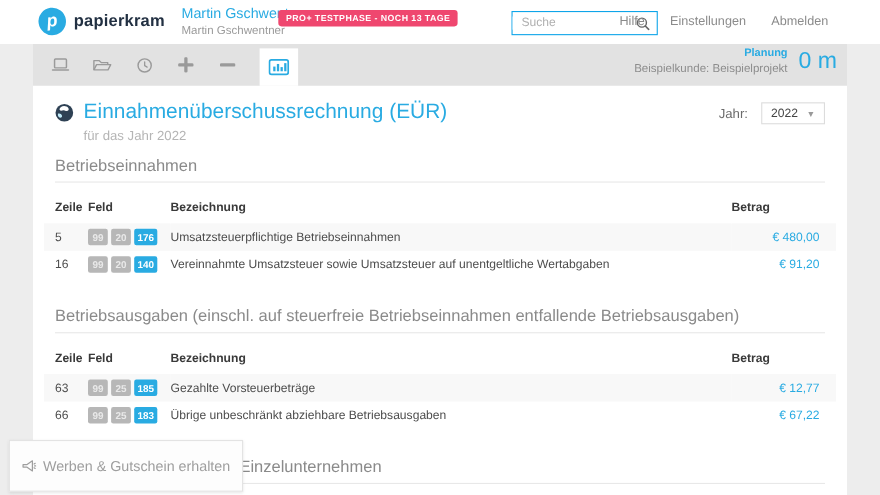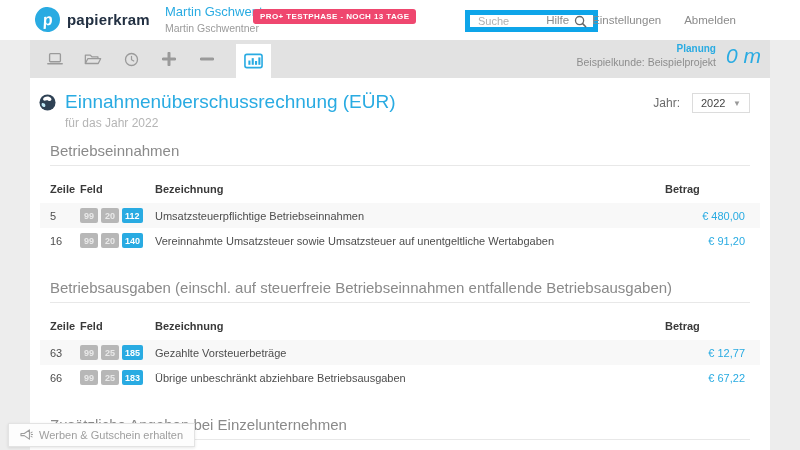--- a/index.html
+++ b/index.html
@@ -13,42 +13,42 @@
   .logo-mark { width:25px; height:25px; border-radius:50%; background:#29abe2; color:#fff;
                display:flex; align-items:center; justify-content:center; font-size:16px; font-weight:700;
                font-style:italic; transform:rotate(-8deg); }
   .logo-text { font-size:15px; font-weight:700; color:#223042; letter-spacing:.2px; }
   .user-block { position:absolute; left:165px; top:5px; line-height:1.15; }
   .user-name { color:#29abe2; font-size:13px; text-decoration:none; display:block; }
   .user-subtitle { color:#9b9b9b; font-size:10.5px; margin-top:2px; }
   .trial-badge { position:absolute; left:253px; top:9px; background:#ef476f; color:#fff;
                  font-size:8px; font-weight:700; letter-spacing:.4px; padding:3px 7px; border-radius:3px; cursor:pointer; }
   .search-box { position:absolute; left:465px; top:10px; width:133px; height:22px; background:#fff;
-                border:5px solid #0ea5e9; display:flex; align-items:center; }
+                border:1px solid #0ea5e9; display:flex; align-items:center; }
   .search-box input { flex:1; border:none; outline:none; font-family:inherit; font-size:11px; color:#555; padding:0 4px 0 8px; min-width:0; }
   .search-box input::placeholder { color:#b0b0b0; }
   .search-icon { display:flex; margin-right:6px; }
-  #header-nav { position:absolute; right:64px; top:0; height:40px; display:flex; align-items:center; gap:23px; }
+  #header-nav { position:absolute; right:47px; top:0; height:40px; display:flex; align-items:center; gap:23px; }
   .nav-link { color:#8b8b8b; font-size:11.5px; text-decoration:none; cursor:pointer; }
 
   
   .toolbar { position:absolute; top:40px; left:30px; width:740px; height:38px; background:#e2e2e2; display:flex; align-items:flex-end; }
   .tool-group { display:flex; align-items:center; height:100%; padding-left:6px; }
   .tool-btn { width:38px; height:100%; display:flex; align-items:center; justify-content:center; cursor:pointer; }
   .tab-active { width:35px; height:34px; background:#fff; display:flex; align-items:center; justify-content:center;
                 margin-left:10px; cursor:pointer; }
   .tracker { position:absolute; right:9px; top:3px; display:flex; align-items:center; gap:10px; }
   .tracker-text { text-align:right; line-height:1.25; }
   .planung-label { color:#29abe2; font-size:10px; font-weight:700; }
   .project-label { color:#8d8d8d; font-size:10.5px; }
-  .timer-value { color:#29abe2; font-size:21px; font-weight:400; cursor:pointer;font-style:italic; }
+  .timer-value { color:#29abe2; font-size:21px; font-weight:400; cursor:pointer; }
 
   
   .content { position:absolute; top:78px; left:30px; width:740px; height:372px; background:#fff; overflow:hidden; }
-  .title-row { position:relative; padding:13px 20px 0 9px; }
+  .title-row { position:relative; padding:13px 20px 0 20px; }
   .title-line { display:flex; align-items:center; gap:9px; }
   .globe-icon { flex:0 0 auto; display:flex; }
   .page-title { color:#29abe2; font-size:19px; font-weight:400; }
   .page-subtitle { color:#b5b5b5; font-size:12px; margin:3px 0 0 26px; }
   .year-control { position:absolute; right:20px; top:15px; display:flex; align-items:center; gap:12px; }
   .year-label { color:#6b6b6b; font-size:12px; }
   .year-select { border:1px solid #dcdcdc; background:#fff; font-size:11px; color:#444;
                  padding:3px 8px; width:58px; display:flex; justify-content:space-between; align-items:center; cursor:pointer; }
   .year-caret { color:#999; font-size:8px; }
 
@@ -66,21 +66,21 @@
   .col-feld { width:75px; }
   .col-bez { }
   .col-betrag { width:95px; text-align:right; padding-right:15px !important; }
   td.col-betrag { color:#29abe2; cursor:pointer; }
   .feld-badge { display:inline-block; min-width:18px; text-align:center; background:#b7b7b7; color:#e9e9e9;
                 font-size:9px; font-weight:700; padding:2.5px 3px; border-radius:2px; margin-right:3px; }
   .feld-badge:last-child { background:#29abe2; color:#fff; }
 
   
   .promo-btn { position:absolute; left:8px; bottom:3px; background:#fdfdfd; border:1px solid #e3e3e3;
-               padding:5px 11px; font-family:inherit; font-size:11px; color:#9e9e9e; display:flex; align-items:center; gap:6px;
+               padding:15px 11px; font-family:inherit; font-size:13px; color:#9e9e9e; display:flex; align-items:center; gap:6px;
                box-shadow:0 1px 3px rgba(0,0,0,.10); cursor:pointer; }
 </style>
 </head>
 <body>
 
 <div class="app">
 
   <header class="top-header">
     <div class="logo">
       <span class="logo-mark">p</span>
@@ -187,21 +187,21 @@
         <tr>
           <th class="col-zeile">Zeile</th>
           <th class="col-feld">Feld</th>
           <th class="col-bez">Bezeichnung</th>
           <th class="col-betrag">Betrag</th>
         </tr>
       </thead>
       <tbody>
               <tr>
                 <td class="col-zeile">5</td>
-                <td class="col-feld"><span class="feld-badge">99</span><span class="feld-badge">20</span><span class="feld-badge">112</span></td>
+                <td class="col-feld"><span class="feld-badge">99</span><span class="feld-badge">20</span><span class="feld-badge">176</span></td>
                 <td class="col-bez">Umsatzsteuerpflichtige Betriebseinnahmen</td>
                 <td class="col-betrag">€ 480,00</td>
               </tr>
               <tr>
                 <td class="col-zeile">16</td>
                 <td class="col-feld"><span class="feld-badge">99</span><span class="feld-badge">20</span><span class="feld-badge">140</span></td>
                 <td class="col-bez">Vereinnahmte Umsatzsteuer sowie Umsatzsteuer auf unentgeltliche Wertabgaben</td>
                 <td class="col-betrag">€ 91,20</td>
               </tr>
             </tbody>

